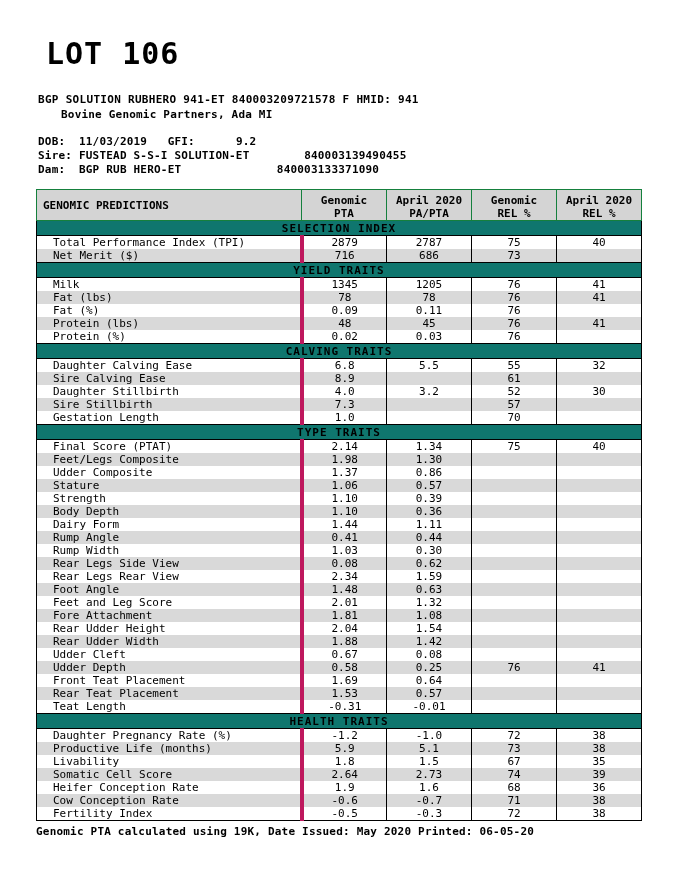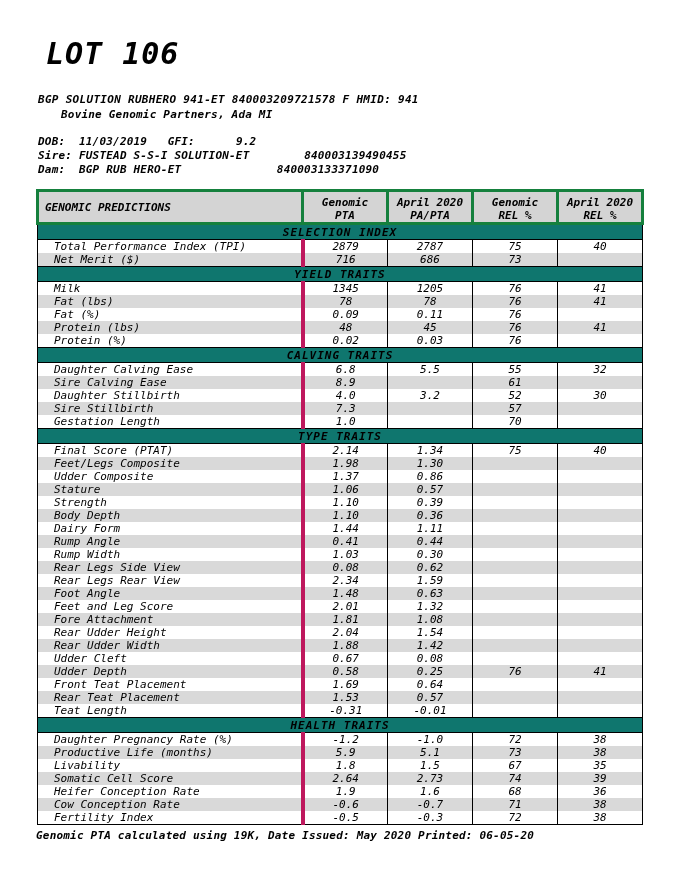--- a/index.html
+++ b/index.html
@@ -14,21 +14,20 @@
     color: #000000;
     position: relative;
     overflow: hidden;
   }
   .page {
     position: relative;
     width: 673px;
     height: 873px;
     box-sizing: border-box;
     padding: 0 34px;
-    font-style: italic;
   }
   .lot-title {
     font-family: "DejaVu Sans Mono", monospace;
     font-weight: bold;
     font-size: 30px;
     letter-spacing: 1px;
     padding-top: 36px;
     padding-left: 12px;
     color: #000;
   }
@@ -76,21 +75,21 @@
     padding: 0;
     margin: 0;
   }
 
   
   col.c-name { width: 265px; }
   col.c-num  { width: 85px; }
 
   
   .hdrcell {
-    border: 3px solid #15803d;
+    border: 1px solid #15803d;
     background: #d4d4d4;
     font-weight: bold;
     text-align: center;
     vertical-align: bottom;
     height: 30px;
     line-height: 13px;
     font-size: 11px;
     padding-bottom: 1px;
   }
   .hdrcell.left {

